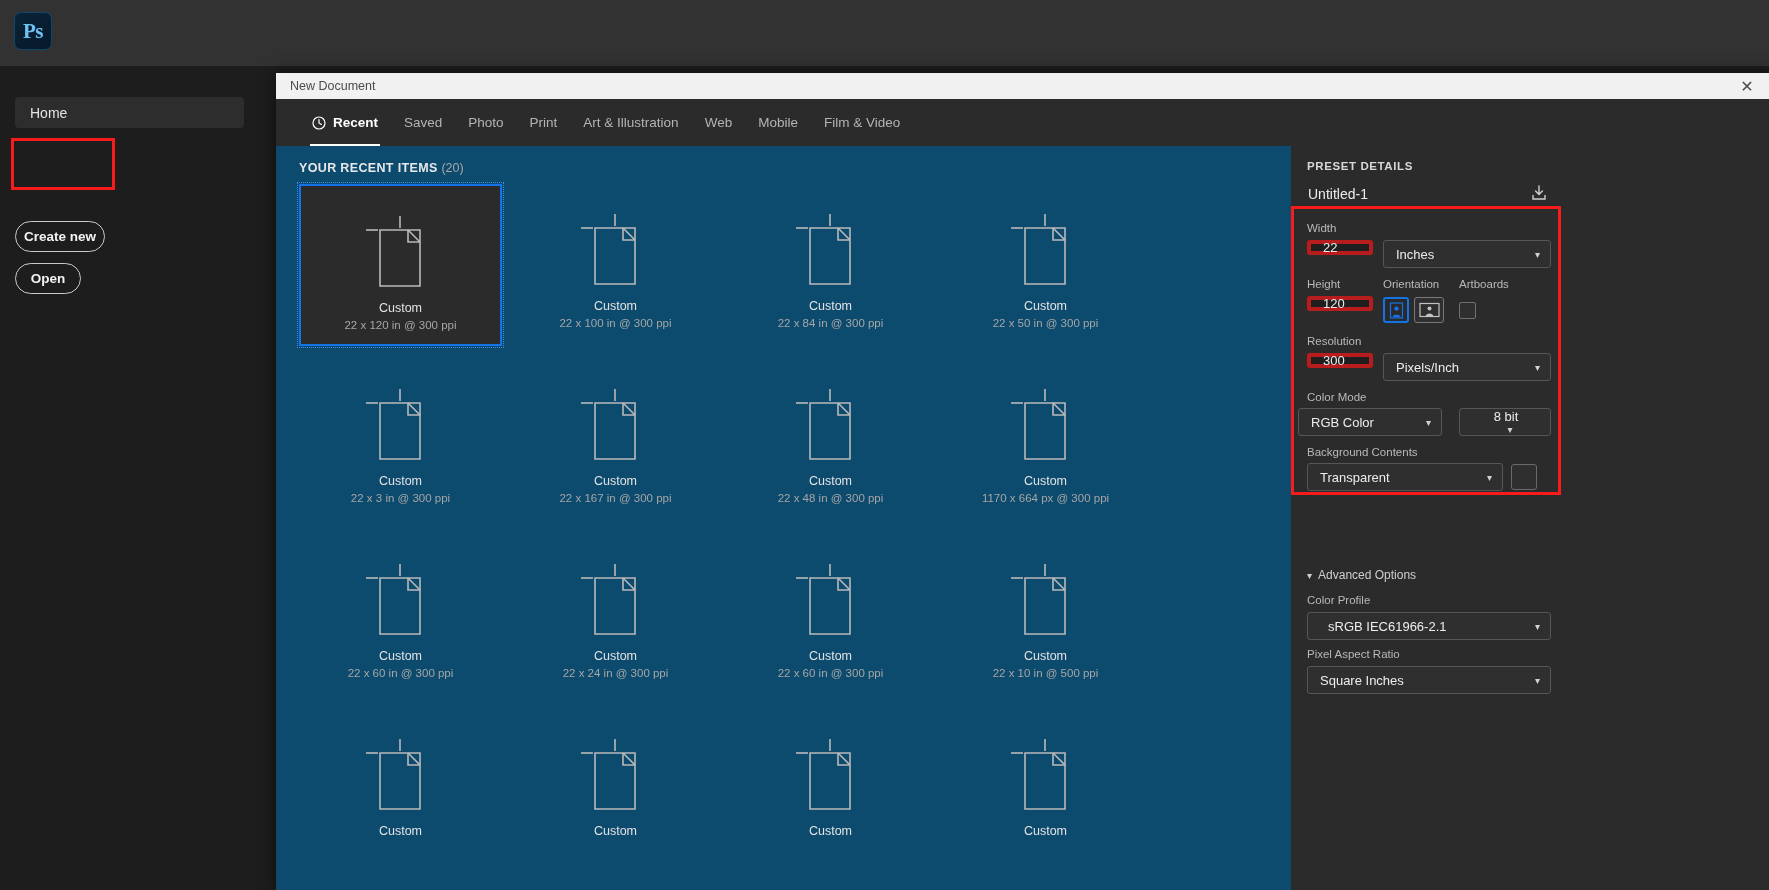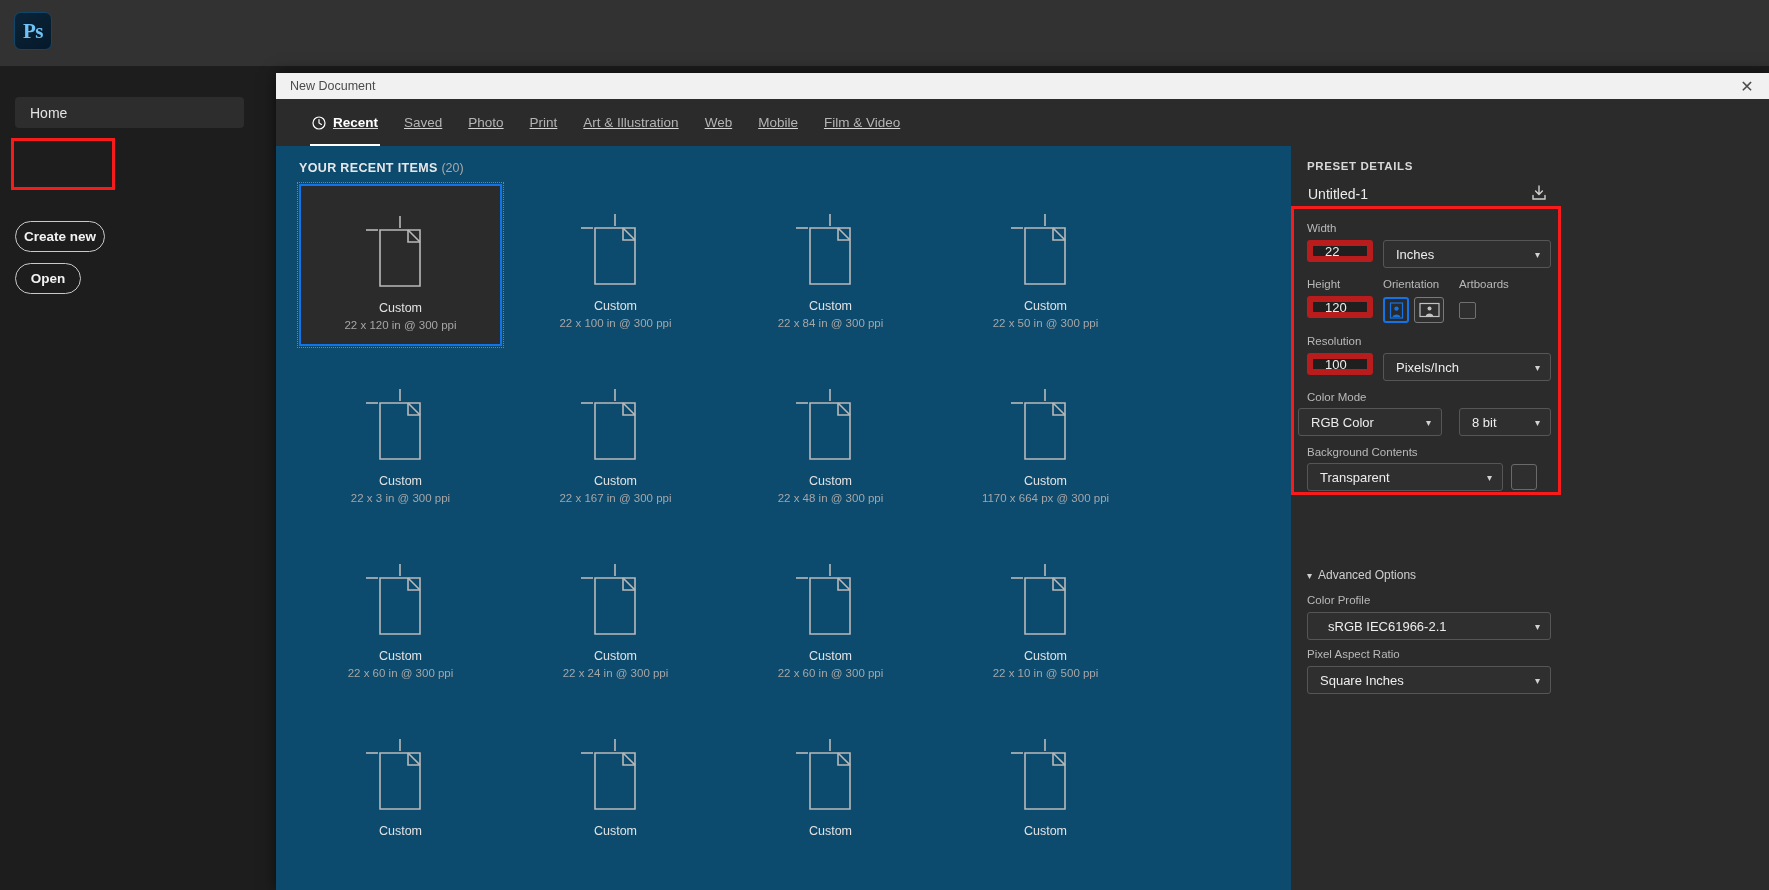--- a/index.html
+++ b/index.html
@@ -69,21 +69,21 @@
   #modal-close{
     position:absolute; right:0; top:0; width:44px; height:26px;
     display:flex; align-items:center; justify-content:center;
     font-size:16px; color:#4b4b4b; cursor:pointer;
   }
 
   
   #tabbar{
     position:absolute; left:0; top:26px; width:1493px; height:47px;
     background:#2b2b2b;
-    display:flex; align-items:center; padding-left:23px;text-decoration:underline;
+    display:flex; align-items:center; padding-left:23px;
   }
   .tab{
     position:relative; height:47px; display:flex; align-items:center;
     padding:0 13px; font-size:13.5px; color:#b4b4b4; cursor:pointer;
     white-space:nowrap;
   }
   .tab.active{ color:#ffffff; font-weight:600; }
   .tab.active::after{
     content:""; position:absolute; left:11px; right:11px; bottom:0;
     height:2px; background:#ffffff;
@@ -156,21 +156,21 @@
   #doc-name{
     font-size:14px; color:#ececec; padding-left:9px;
   }
   #save-preset-icon{
     position:absolute; left:235px; top:34px; width:26px; height:26px;
     display:flex; align-items:center; justify-content:center; cursor:pointer;
   }
 
   .field-label{ font-size:11.5px; color:#b9b9b9; }
   .num-input{
-    width:66px; height:22px; background:#1f1f1f; border:6px solid #b91c1c;
+    width:66px; height:15px; background:#1f1f1f; border:4px solid #b91c1c;
     border-radius:3px; color:#ededed; font-size:13px;
     display:flex; align-items:center; padding-left:12px;
     font-family:"Liberation Sans", sans-serif;
   }
   .select{
     height:28px; background:#2f2f2f; border:1px solid #565656;
     border-radius:3px; color:#ededed; font-size:13px;
     display:flex; align-items:center; padding:0 10px 0 12px;
     justify-content:space-between; cursor:pointer;
   }
@@ -492,33 +492,33 @@
         <circle cx="10.5" cy="6.4" r="2" fill="#c3c3c3"></circle>
         <path d="M6.8 14 C6.8 10.6 14.2 10.6 14.2 14 Z" fill="#c3c3c3"></path>
       </svg>
     </div>
 
     <div style="position:absolute;left:168px;top:132px;" class="field-label">Artboards</div>
     <div class="artboard-check" style="position:absolute;left:168px;top:156px;"></div>
 
     <div style="position:absolute;left:16px;top:189px;" class="field-label">Resolution</div>
     <div class="num-input" style="position:absolute;left:16px;top:207px;">
-      <span>100</span>
+      <span>300</span>
     </div>
     <div class="select" style="position:absolute;left:92px;top:207px;width:168px;">
       <span>Pixels/Inch</span>
       <span class="chev">▾</span>
     </div>
 
     <div style="position:absolute;left:16px;top:245px;" class="field-label">Color Mode</div>
     <div class="select" style="position:absolute;left:7px;top:262px;width:144px;">
       <span>RGB Color</span>
       <span class="chev">▾</span>
     </div>
-    <div class="select" style="position:absolute;left:168px;top:262px;width:92px;">
+    <div class="select" style="position:absolute;left:168px;top:262px;width:92px;flex-direction:column;">
       <span>8 bit</span>
       <span class="chev">▾</span>
     </div>
 
     <div style="position:absolute;left:16px;top:300px;" class="field-label">Background Contents</div>
     <div class="select" style="position:absolute;left:16px;top:317px;width:196px;">
       <span>Transparent</span>
       <span class="chev">▾</span>
     </div>
     <div class="swatch" style="position:absolute;left:220px;top:318px;"></div>

